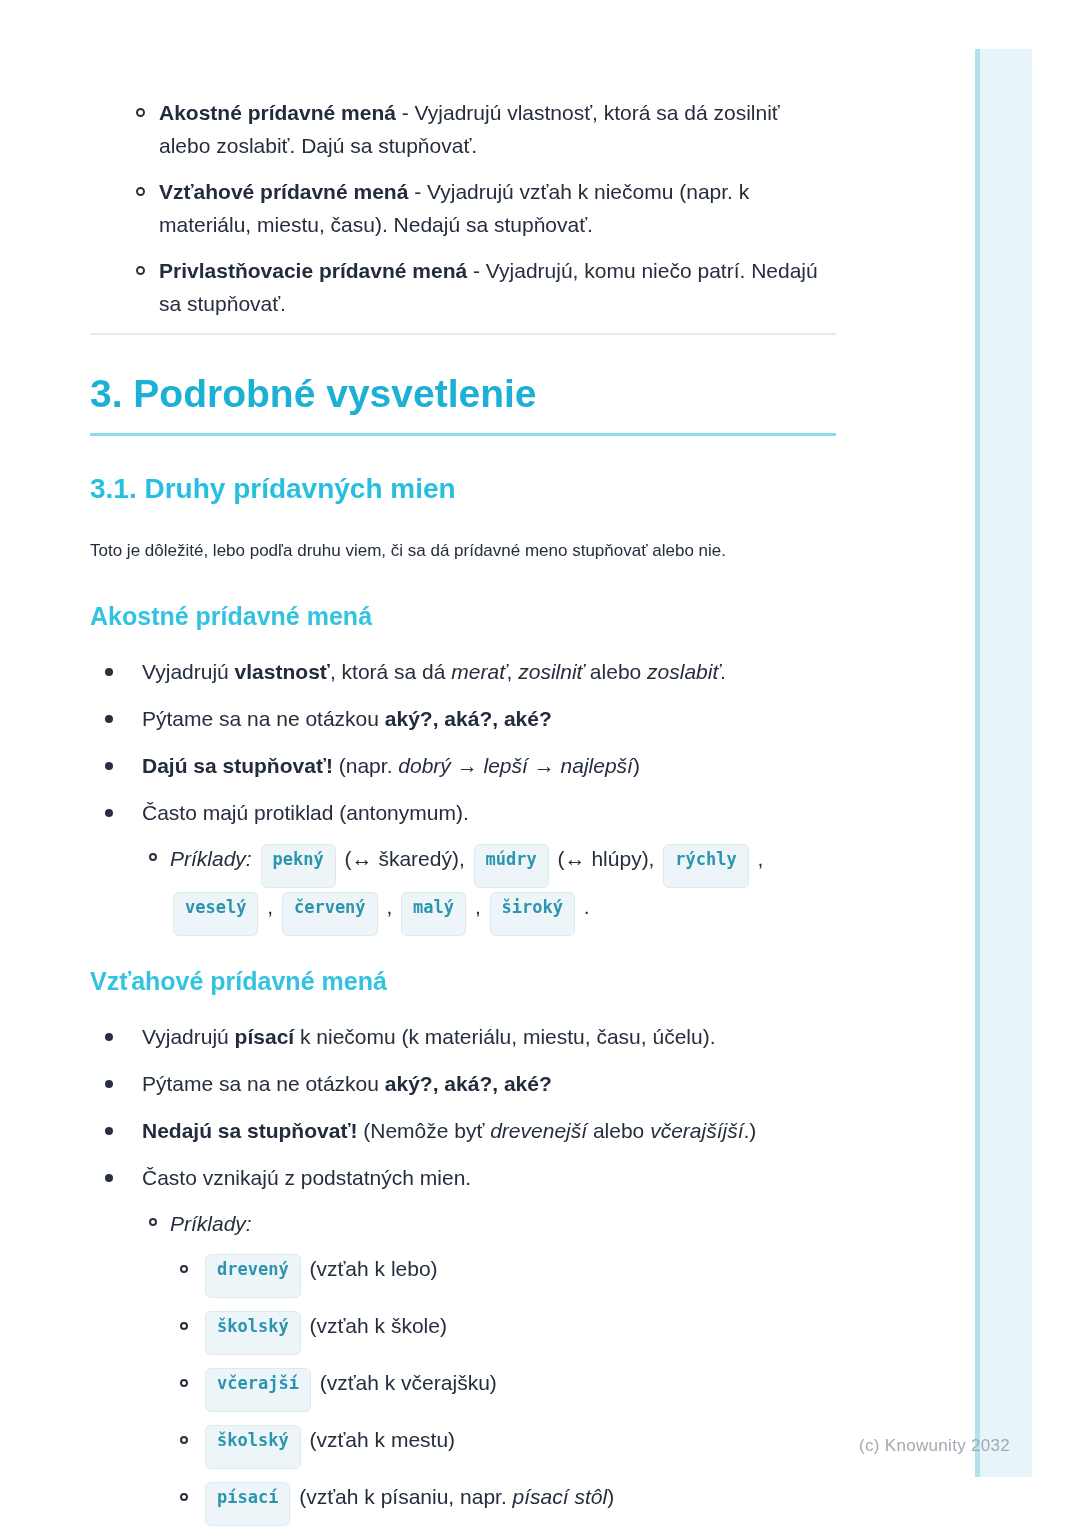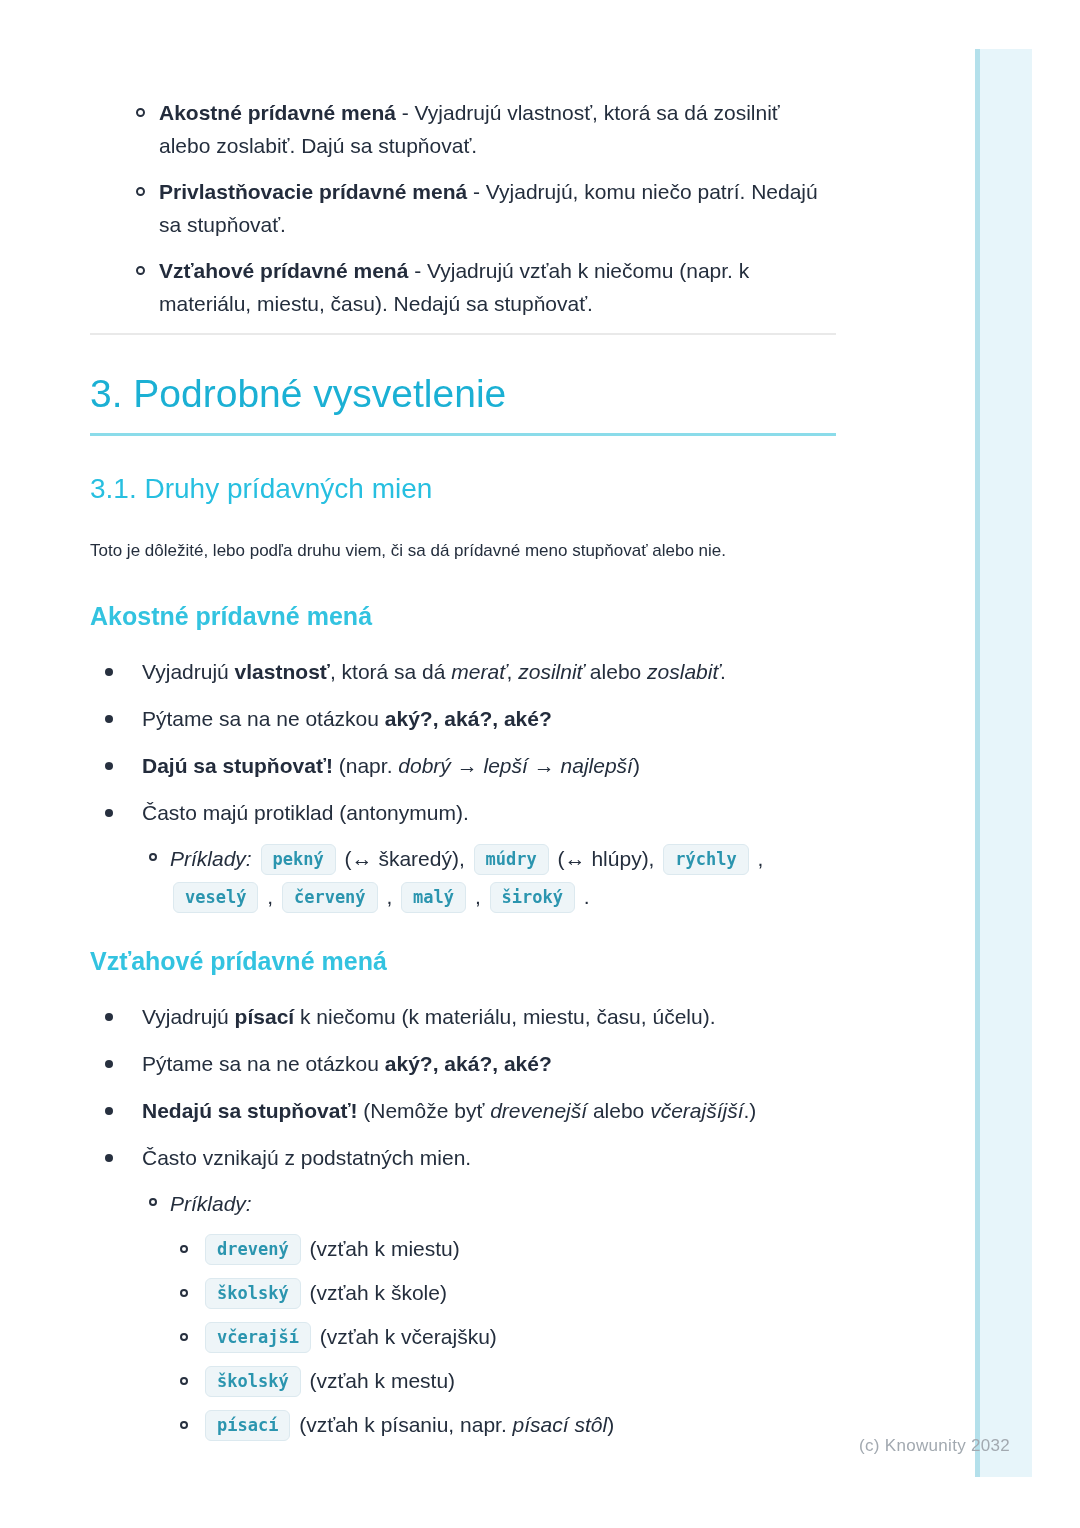--- a/index.html
+++ b/index.html
@@ -45,25 +45,25 @@
 
   .txt { display: block; }
   strong { font-weight: 700; color: #232c3c; }
   em { font-style: italic; }
 
   .divider { border: none; border-top: 2px solid #e9e9e9; margin: 13px 0 0 0; width: 100%; }
 
   .h2 {
     margin: 36px 0 0 0;
     font-size: 39px; line-height: 45px;
-    color: #1bb0d4; font-weight: 400;
+    color: #1bb0d4; font-weight: 700;
     padding-bottom: 17px;
     border-bottom: 3px solid #8bdcea;
   }
-  .h3 { margin: 36px 0 0 0; font-size: 28px; line-height: 33px; color: #27bfe0; font-weight: 400; }
+  .h3 { margin: 36px 0 0 0; font-size: 28px; line-height: 33px; color: #27bfe0; font-weight: 700; }
   .h4 { margin: 30px 0 0 0; font-size: 25px; line-height: 30px; color: #33c3e0; font-weight: 700; }
 
   .para { margin: 26px 0 0 0; font-size: 17px; line-height: 40px; text-align: justify; }
 
   .bullets { margin-top: 24px; }
   .bullets > li { margin-bottom: 13px; gap: 12px; }
   .bullets > li > .mk { margin: 13px 17px 0 15px; }
   .bullets .txt { font-size: 21px; line-height: 34px; }
 
   .sub { margin-top: 10px; }
@@ -76,21 +76,21 @@
   .sub2 .txt { font-size: 21px; line-height: 31px; }
 
   .chip {
     display: inline-block;
     font-family: "DejaVu Sans Mono", "Liberation Mono", monospace;
     font-size: 17px; font-weight: 700;
     color: #2b95af;
     background: #eef5f8;
     border: 1px solid #dce9ef;
     border-radius: 6px;
-    padding: 2px 11px 3px;
+    padding: 2px 11px 16px;
     margin: 0 3px;
     line-height: 24px;
     vertical-align: 1px;
   }
 
   .footer {
     position: absolute;
     top: 1436px; right: 70px;
     font-size: 17px; color: #a2a9b0;
     letter-spacing: 0.3px;
@@ -104,25 +104,25 @@
 
 <div class="content">
 
   <ul class="intro">
     <li>
       <span class="mk ring"></span>
       <span class="txt"><strong>Akostné prídavné mená</strong><span> - Vyjadrujú vlastnosť, ktorá sa dá zosilniť alebo zoslabiť. Dajú sa stupňovať.</span></span>
     </li>
     <li>
       <span class="mk ring"></span>
+      <span class="txt"><strong>Vzťahové prídavné mená</strong><span> - Vyjadrujú vzťah k niečomu (napr. k materiálu, miestu, času). Nedajú sa stupňovať.</span></span>
+    </li>
+    <li>
+      <span class="mk ring"></span>
       <span class="txt"><strong>Privlastňovacie prídavné mená</strong><span> - Vyjadrujú, komu niečo patrí. Nedajú sa stupňovať.</span></span>
-    </li>
-    <li>
-      <span class="mk ring"></span>
-      <span class="txt"><strong>Vzťahové prídavné mená</strong><span> - Vyjadrujú vzťah k niečomu (napr. k materiálu, miestu, času). Nedajú sa stupňovať.</span></span>
     </li>
   </ul>
 
   <hr class="divider">
 
   <h1 class="h2">3. Podrobné vysvetlenie</h1>
 
   <h2 class="h3">3.1. Druhy prídavných mien</h2>
 
   <p class="para">Toto je dôležité, lebo podľa druhu viem, či sa dá prídavné meno stupňovať alebo nie.</p>
@@ -190,21 +190,21 @@
       <div class="li-body">
         <span class="txt"><span>Často vznikajú z podstatných mien.</span></span>
         <ul class="sub">
           <li>
             <span class="mk ring sm"></span>
             <div class="li-body">
               <span class="txt"><em>Príklady:</em></span>
               <ul class="sub2">
                 <li>
                   <span class="mk ring sm"></span>
-                  <span class="txt"><span class="chip">drevený</span><span> (vzťah k miestu)</span></span>
+                  <span class="txt"><span class="chip">drevený</span><span> (vzťah k lebo)</span></span>
                 </li>
                 <li>
                   <span class="mk ring sm"></span>
                   <span class="txt"><span class="chip">školský</span><span> (vzťah k škole)</span></span>
                 </li>
                 <li>
                   <span class="mk ring sm"></span>
                   <span class="txt"><span class="chip">včerajší</span><span> (vzťah k včerajšku)</span></span>
                 </li>
                 <li>

